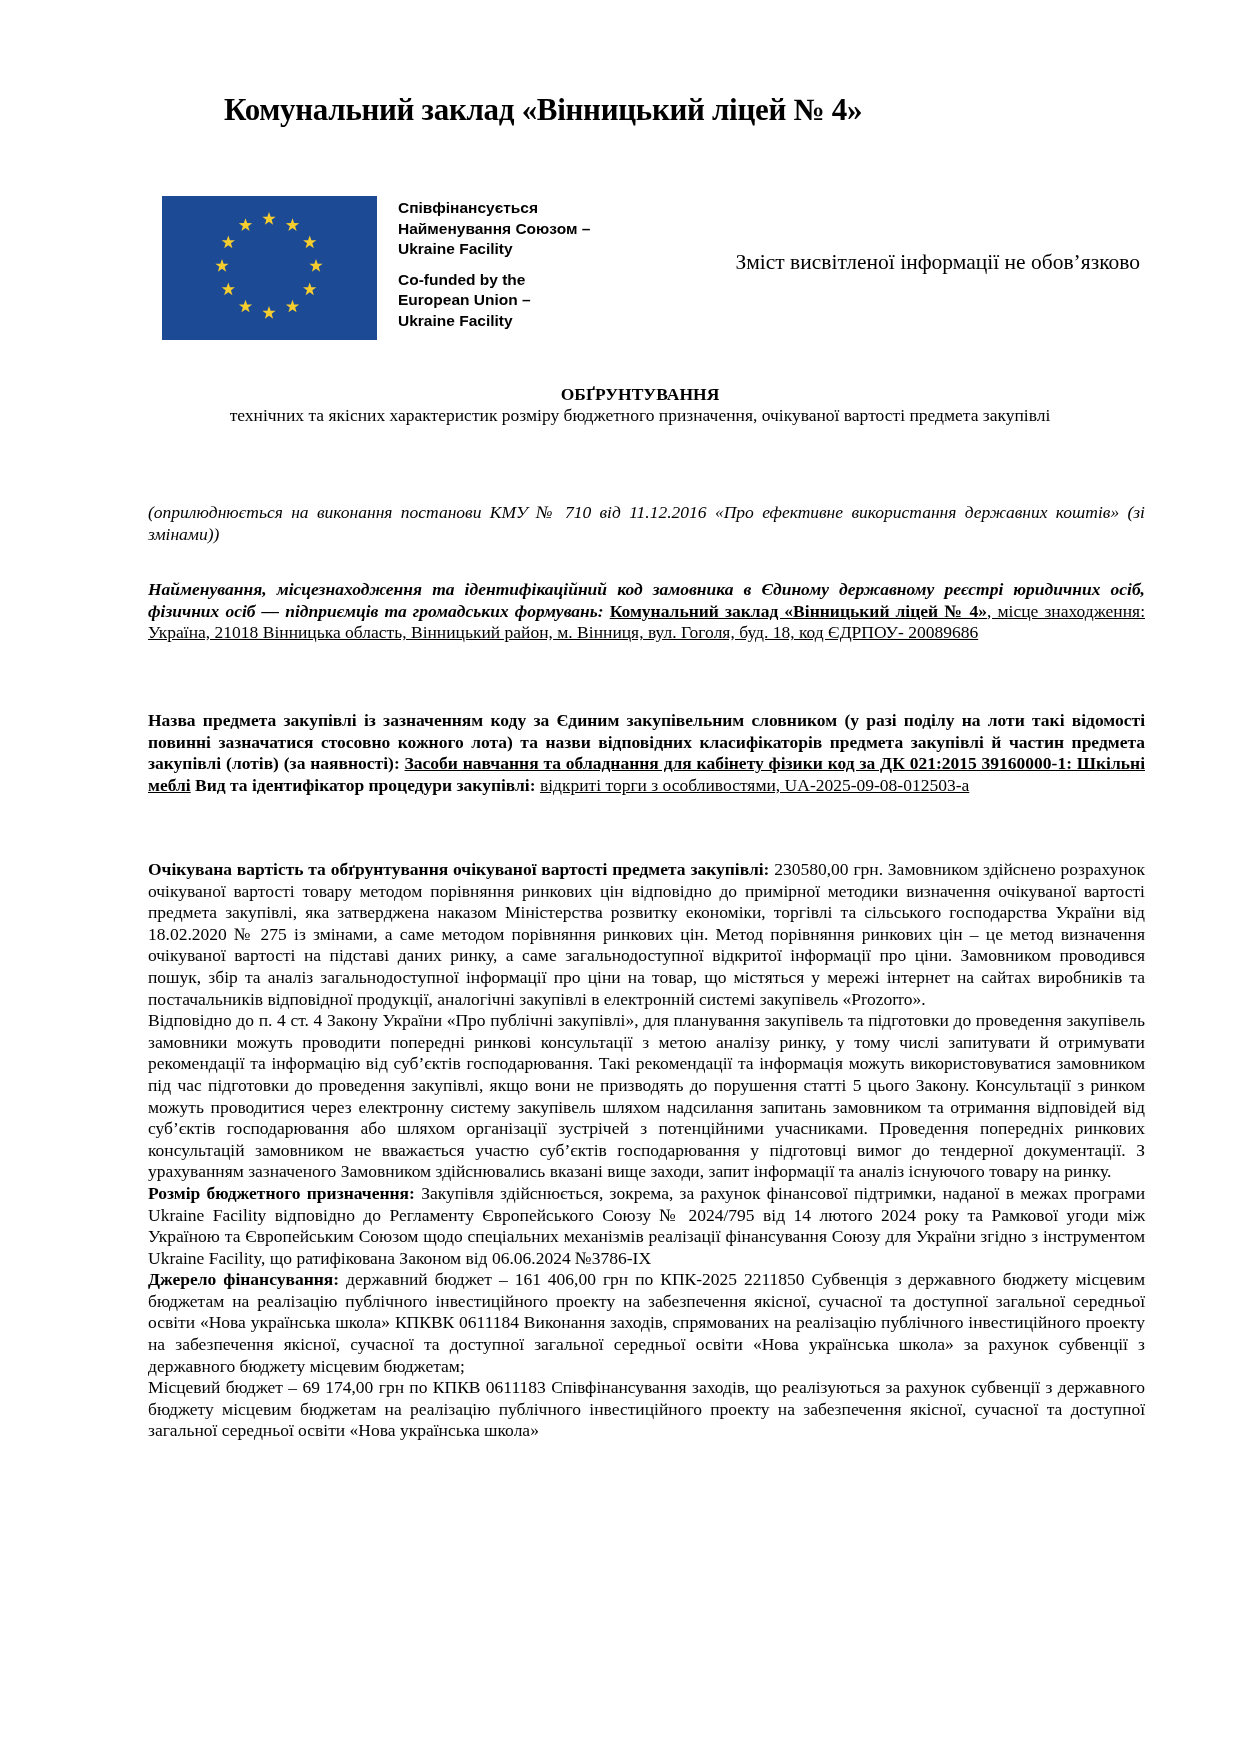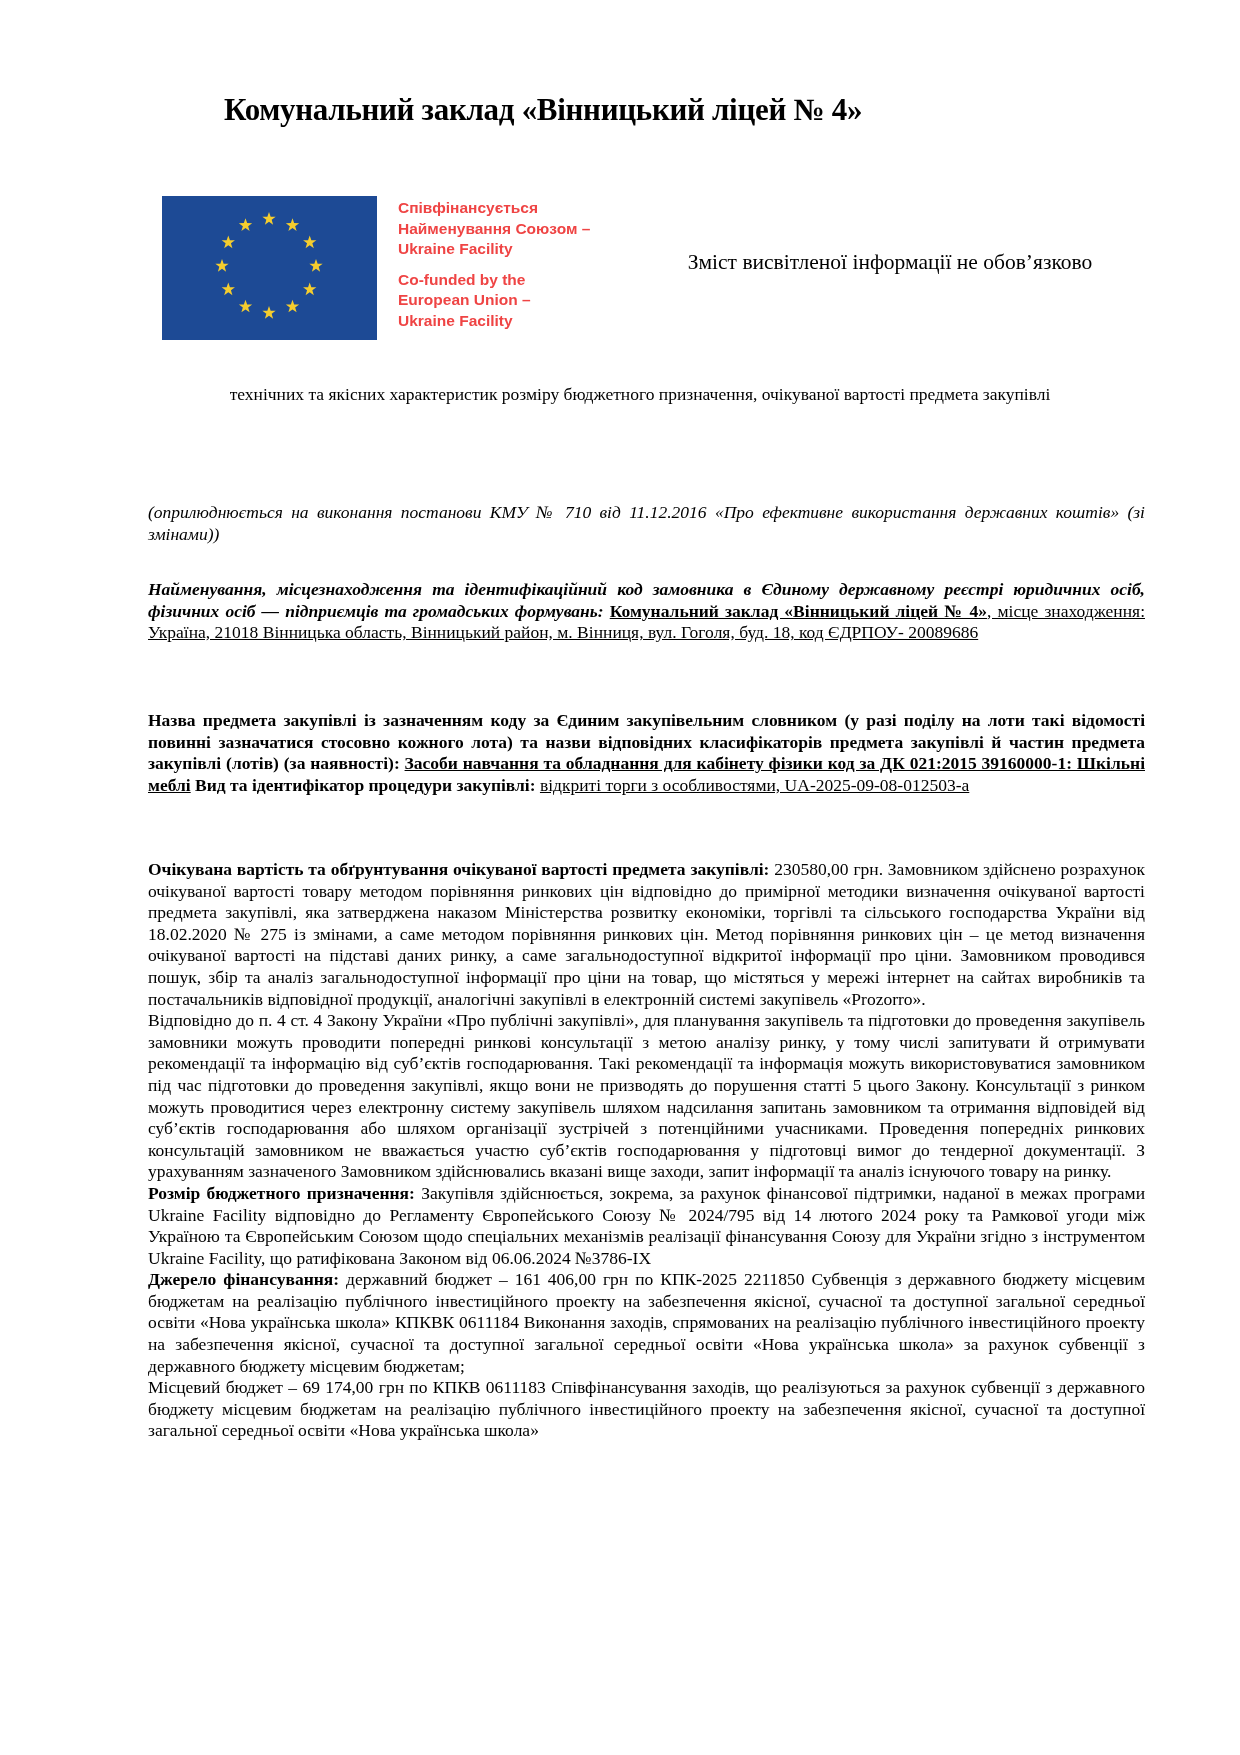--- a/index.html
+++ b/index.html
@@ -7,23 +7,23 @@
          font-family: "Liberation Serif", "DejaVu Serif", serif; color: #000; }
   .page { position: absolute; left: 0; top: 8px; width: 1240px; height: 1755px; }
 
   .school-title { position: absolute; left: 0; top: 84px; width: 1240px; text-align: left;
     padding-left: 224px; box-sizing: border-box;
     font-weight: bold; font-size: 31px; letter-spacing: -0.3px; }
 
   .eu-flag { position: absolute; left: 162px; top: 188px; width: 215px; height: 144px; background: #1d4a95; }
   .eu-flag svg { width: 100%; height: 100%; display: block; }
   .eu-text { position: absolute; left: 398px; top: 190px; font-family: "Liberation Sans", "DejaVu Sans", sans-serif;
-    font-weight: bold; color: #ef4444; font-size: 15.5px; line-height: 20.5px; }
+    font-weight: bold; color: #000000; font-size: 15.5px; line-height: 20.5px; }
   .eu-text .block + .block { margin-top: 10px; }
-  .disclaimer { position: absolute; left: 640px; top: 241px; width: 500px; text-align: center;
+  .disclaimer { position: absolute; left: 640px; top: 241px; width: 500px; text-align: right;
     font-size: 21.5px; line-height: 27px; }
 
   .heading-block { position: absolute; left: 140px; top: 376px; width: 1000px; text-align: center;
     font-size: 17.5px; line-height: 21px; }
   .heading-block .h-main { font-weight: bold; }
   .heading-block .h-bold { font-weight: bold; }
 
   .para { position: absolute; left: 148px; width: 997px; font-size: 17.5px; line-height: 21.6px; text-align: justify; }
   .para p { margin: 0; }
   .italic { font-style: italic; }
@@ -70,20 +70,21 @@
       <div>European Union –</div>
       <div>Ukraine Facility</div>
     </div>
   </div>
 
   <div class="disclaimer">
     <div>Зміст висвітленої інформації не обов’язково</div>
   </div>
 
   <div class="heading-block">
+    <div class="h-main">ОБҐРУНТУВАННЯ</div>
     <div>технічних та якісних характеристик  розміру бюджетного призначення, очікуваної вартості предмета закупівлі</div>
   </div>
 
   <div class="para p-note italic">
     <p>(оприлюднюється на виконання постанови КМУ № 710 від 11.12.2016 «Про ефективне використання державних коштів» (зі змінами))</p>
   </div>
 
   <div class="para p-customer">
     <p><span class="bold italic">Найменування, місцезнаходження та ідентифікаційний код замовника в Єдиному державному реєстрі юридичних осіб, фізичних осіб — підприємців та громадських формувань:</span> <span class="bold u">Комунальний заклад «Вінницький ліцей № 4»</span><span class="u">, місце знаходження: Україна, 21018 Вінницька область, Вінницький район, м. Вінниця, вул. Гоголя, буд. 18, код ЄДРПОУ- 20089686</span></p>
   </div>

